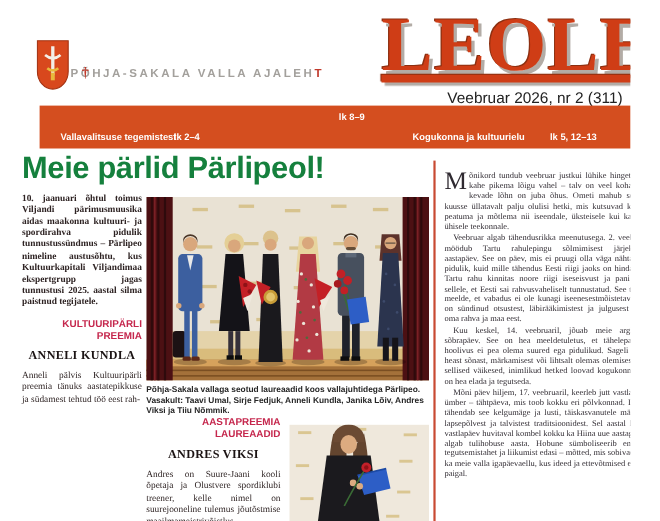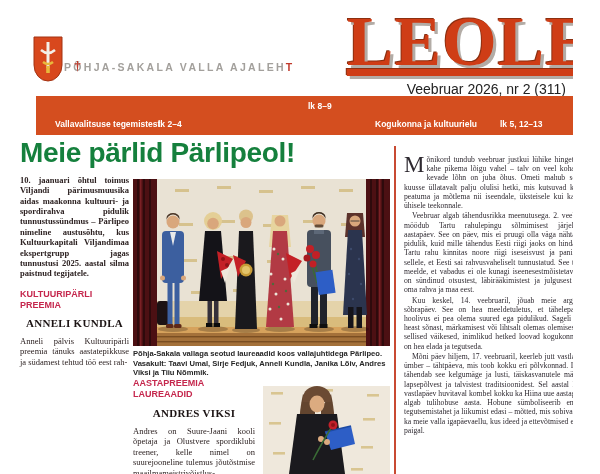--- a/index.html
+++ b/index.html
@@ -31,21 +31,21 @@
   .toc-cell.c3 .toc-label{width:125px;}
 
   
   .headline{position:absolute;left:20px;top:137px;font-size:28px;font-weight:bold;
             color:#15803d;letter-spacing:-0.3px;}
   .leftcol{position:absolute;left:20px;top:175px;width:109px;
            font-family:"Liberation Serif",serif;color:#2e2323;}
   .leftcol p{margin:0 0 7px 0;font-size:8.5px;line-height:1.22;text-align:justify;}
   .lead{font-weight:bold;}
   .kicker{font-family:"Liberation Sans",sans-serif;font-weight:bold;font-size:9px;
-          line-height:1.25;color:var(--heading_red,#c5274d);margin:10px 0 6px 0;}
+          line-height:1.25;color:var(--heading_red,#c5274d);margin:10px 0 6px 0;text-align:right;}
   .lau-name{font-family:"Liberation Serif",serif;font-weight:bold;font-size:11px;
             text-align:center;color:#1c1414;margin:4px 0 7px 0;letter-spacing:.3px;}
 
   .photo{position:absolute;left:133px;top:179px;width:257px;height:167px;}
   .caption{position:absolute;left:133px;top:349px;width:259px;font-size:7.6px;
            font-weight:bold;color:#262626;line-height:1.28;}
   .subleft{position:absolute;left:133px;top:372px;width:122px;
            font-family:"Liberation Serif",serif;color:#2e2323;}
   .subleft .kicker{margin-top:6px;}
   .subleft p{margin:0;font-size:8.5px;line-height:1.25;text-align:justify;}

